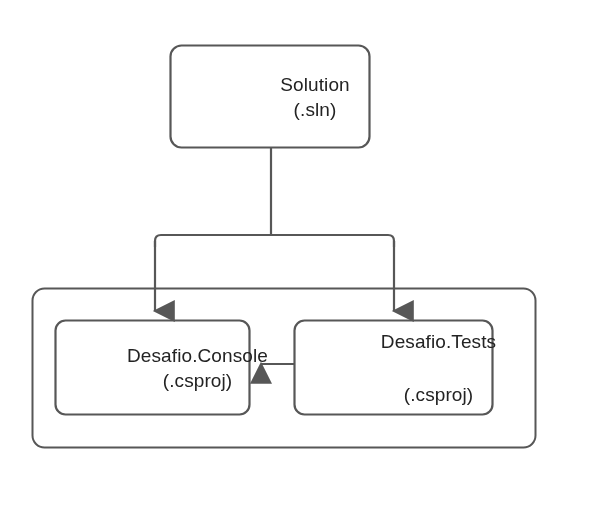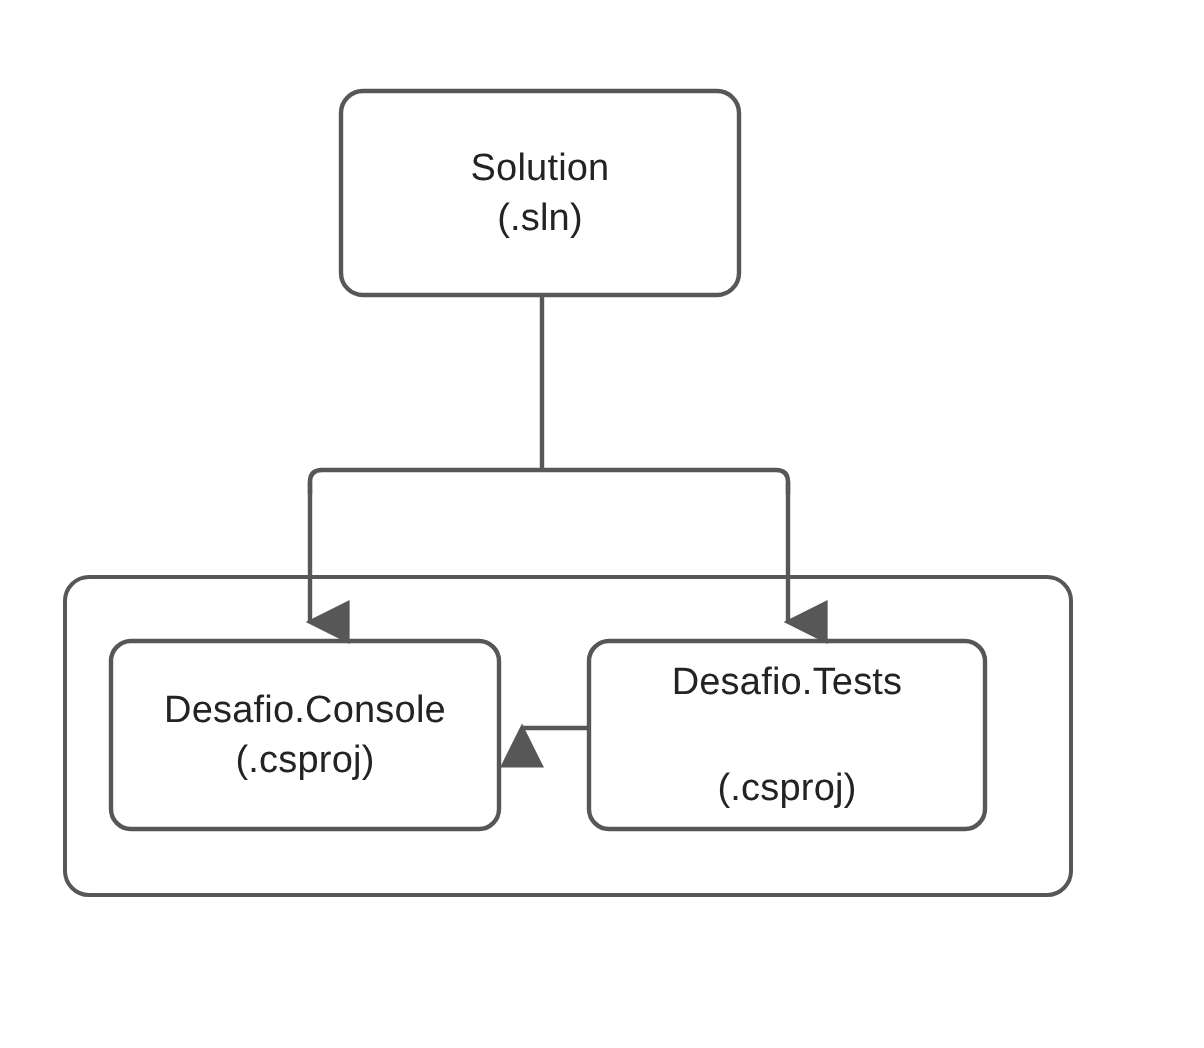--- a/index.html
+++ b/index.html
@@ -34,20 +34,21 @@
     align-items: center;
     justify-content: center;
     text-align: center;
     color: #232323;
     font-family: "Liberation Sans", sans-serif;
     font-size: 19px;
     line-height: 25px;
     letter-spacing: 0.1px;
     pointer-events: none;
     white-space: nowrap;
+    margin-left: 45px;
   }
   .node-label .ln2 { }
   #label-solution {
     left: 170px;
     top: 45px;
     width: 200px;
     height: 103px;
   }
   #label-console {
     left: 55px;

